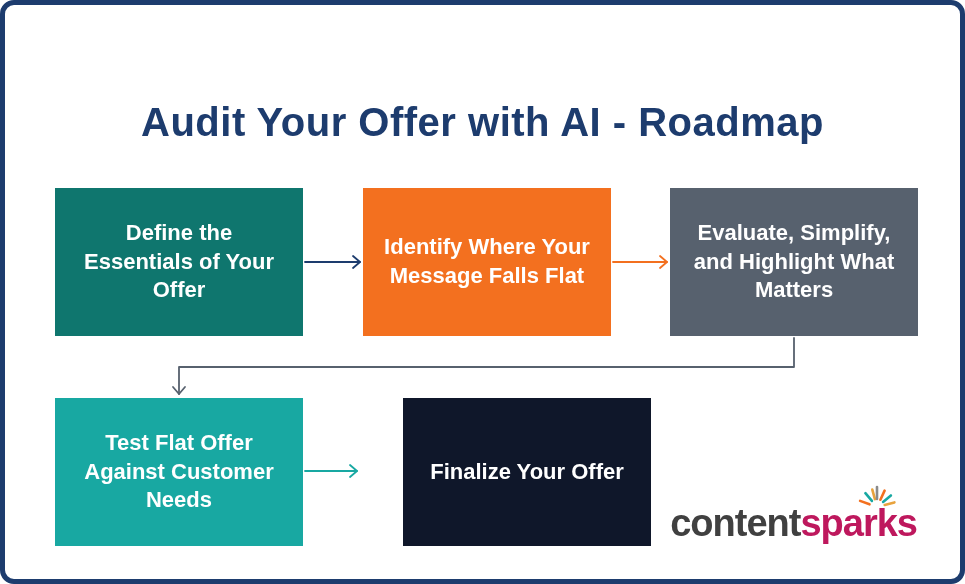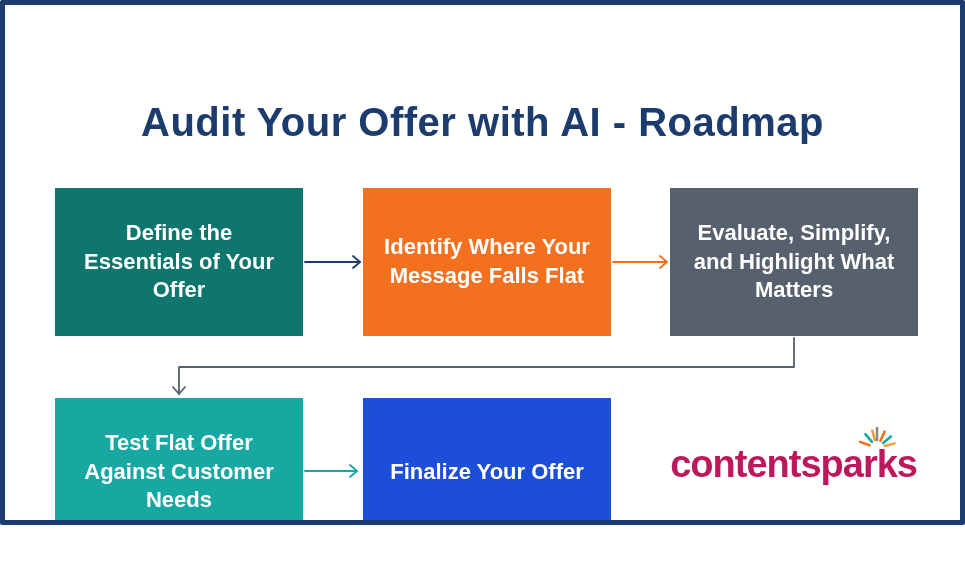--- a/index.html
+++ b/index.html
@@ -4,25 +4,25 @@
 <style>
   html, body {
     margin: 0;
     padding: 0;
     background: #ffffff;
     font-family: "Liberation Sans", sans-serif;
   }
   .canvas {
     position: relative;
     width: 965px;
-    height: 525px;
+    height: 584px;
     box-sizing: border-box;
     background: #ffffff;
     border: 5px solid #1d3c6e;
-    border-radius: 2px;
+    border-radius: 14px;
     overflow: hidden;
     padding-left: 36px;
   }
   .title {
     position: absolute;
     top: 68px;
     left: 0;
     width: 100%;
     text-align: center;
     font-size: 40px;
@@ -88,21 +88,21 @@
   </div>
 
   <div class="box box-2" style="background-color: rgb(243, 112, 31);">
     <span>Identify Where Your Message Falls Flat</span>
   </div>
 
   <div class="box box-4" style="background-color: rgb(24, 168, 162);">
     <span>Test Flat Offer Against Customer Needs</span>
   </div>
 
-  <div class="box box-5" style="background-color: #1d4ed8;">
+  <div class="box box-5" style="background-color: #0f172a; margin-left: 40px;">
     <span>Finalize Your Offer</span>
   </div>
 
   <svg class="arrows-svg" viewBox="0 0 965 584" xmlns="http://www.w3.org/2000/svg">
 
     <g fill="none" stroke-width="1.8" stroke-linecap="round" stroke-linejoin="round" stroke="#1d3c6e">
       <line x1="300" y1="257" x2="355" y2="257"></line>
       <path d="M 348,251 L 355,257 L 348,263"></path>
     </g>
 
@@ -125,16 +125,16 @@
   <div class="logo">
     <svg class="burst" width="56" height="36" viewBox="0 0 56 36" xmlns="http://www.w3.org/2000/svg" fill="none" stroke-width="2.6" stroke-linecap="round">
       <line x1="20.5" y1="30.3" x2="11.1" y2="26.9" stroke="#f3701f"></line>
       <line x1="22.9" y1="26.9" x2="16.4" y2="19.2" stroke="#18a8a2"></line>
       <line x1="25.9" y1="25.2" x2="23.3" y2="15.6" stroke="#e8a33d"></line>
       <line x1="28" y1="25" x2="28" y2="13" stroke="#8a8a8a"></line>
       <line x1="31.4" y1="25.7" x2="35.6" y2="16.6" stroke="#f3701f"></line>
       <line x1="34.1" y1="27.9" x2="41.9" y2="21.5" stroke="#18a8a2"></line>
       <line x1="35.7" y1="30.9" x2="45.4" y2="28.4" stroke="#e8a33d"></line>
     </svg>
-    <span style="color: #be185d;">content</span><span style="color: #be185d;">sparks</span>
+    <span style="color: #404040;">content</span><span style="color: #be185d;">sparks</span>
   </div>
 
 </div>
 
 </body></html>

